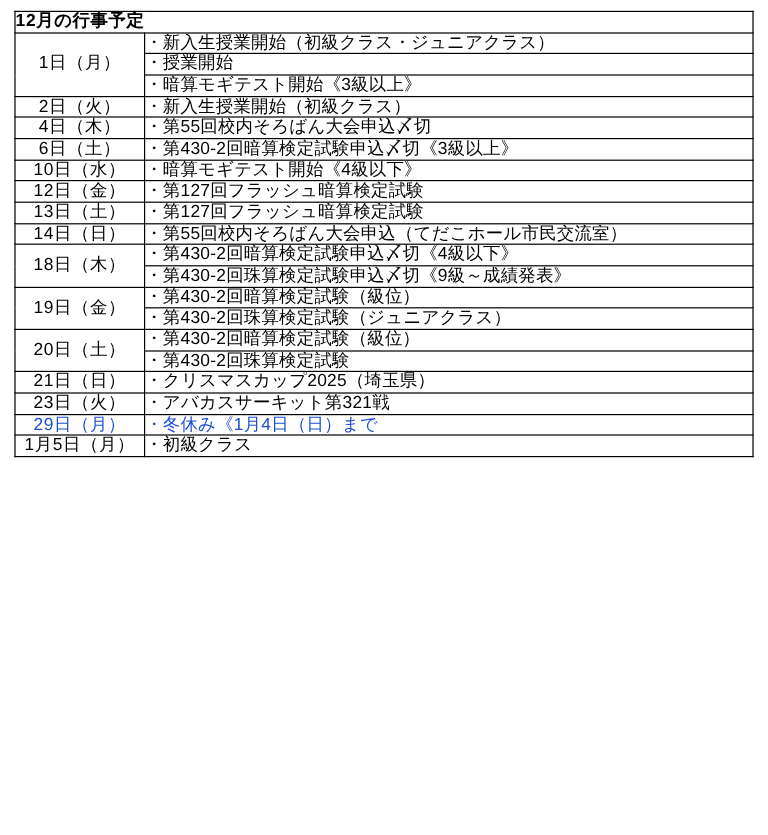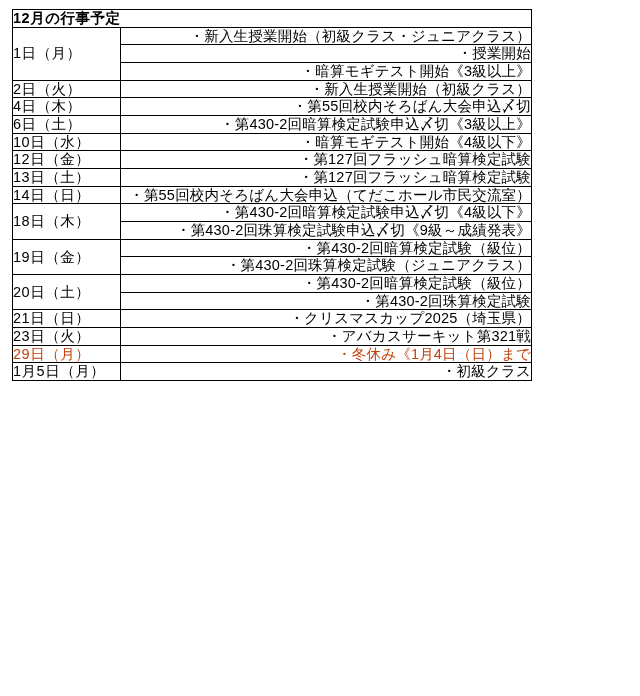--- a/index.html
+++ b/index.html
@@ -16,52 +16,51 @@
   }
   .page {
     position: relative;
     width: 640px;
     height: 696px;
     box-sizing: border-box;
     padding: 9px 12px 0 12px;
   }
   table.schedule {
     border-collapse: collapse;
-    width: 520px;
+    width: 616px;
     table-layout: fixed;
   }
   table.schedule td {
     border: 1px solid #000000;
     padding: 0;
     vertical-align: middle;
     font-size: 14.5px;
     line-height: 1.15;
   }
   .title-cell {
     font-weight: bold;
     font-size: 15px;
     padding: 5px 6px 5px 7px;
     letter-spacing: 0.5px;
   }
   .date-cell {
     width: 108px;
-    text-align: left;
+    text-align: center;
     padding: 4px 6px 4px 4px;
     letter-spacing: 0.5px;
     white-space: nowrap;
   }
   .event-cell {
     padding: 6px 6px 6px 7px;
     letter-spacing: 0.2px;
     white-space: nowrap;
     overflow: hidden;
-    text-align: right;
   }
   .holiday {
-    color: #c2410c;
+    color: #1d4ed8;
   }
 </style>
 </head>
 <body>
 
 <div class="page">
   <table class="schedule">
     <colgroup>
       <col style="width:108px">
       <col>

